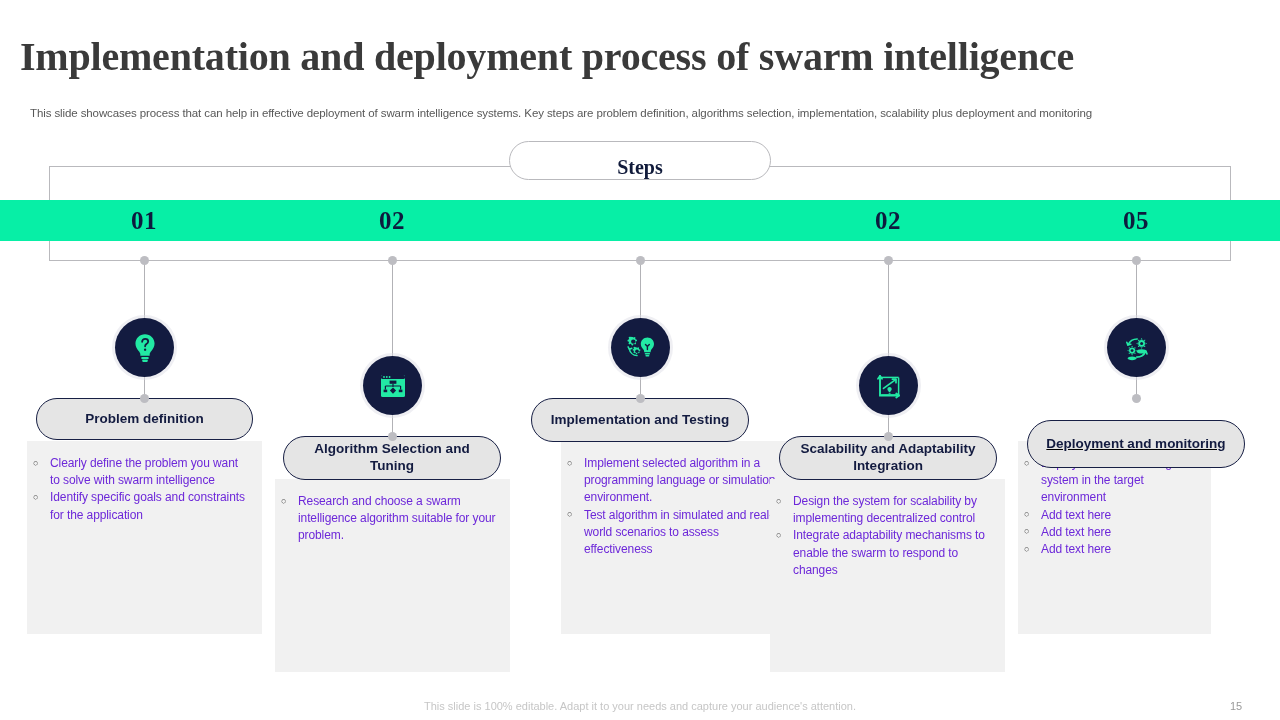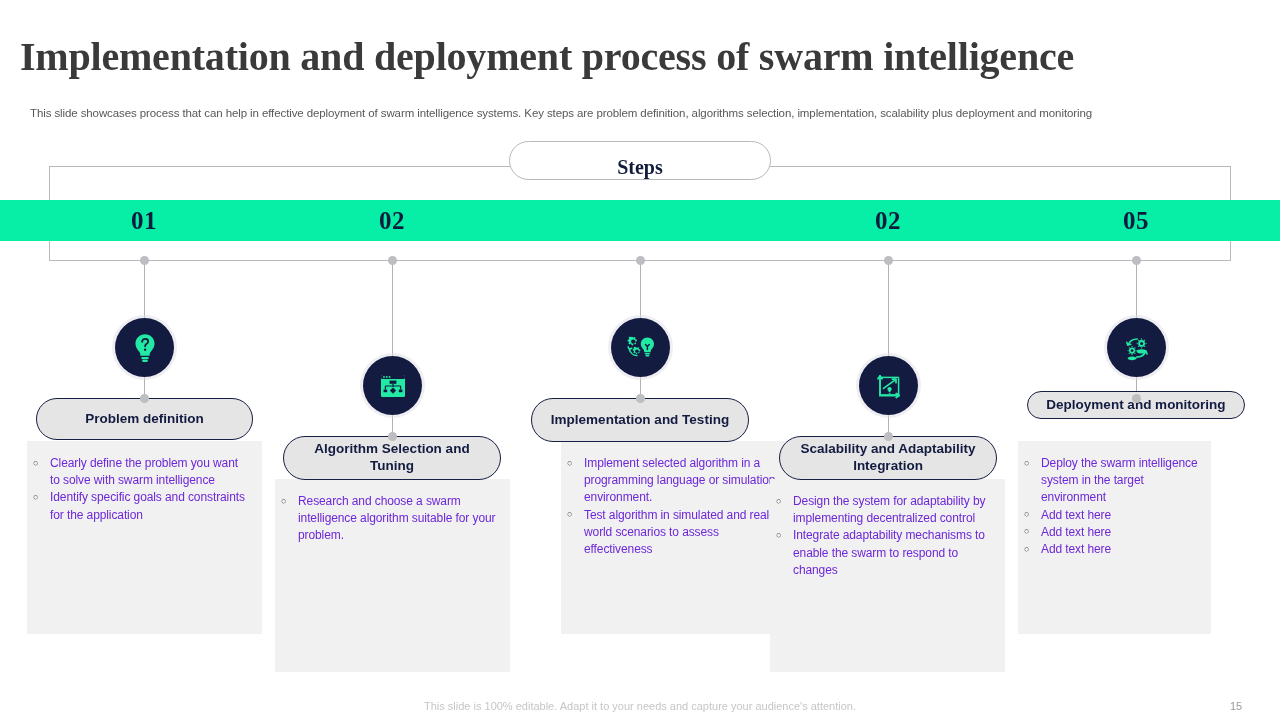--- a/index.html
+++ b/index.html
@@ -254,21 +254,21 @@
   </div>
   <div class="label-pill" style="left:283px; top:436px; width:218px; height:44px;">
     <span>Algorithm Selection and Tuning</span>
   </div>
   <div class="label-pill" style="left:531px; top:398px; width:218px; height:44px;">
     <span>Implementation and Testing</span>
   </div>
   <div class="label-pill" style="left:779px; top:436px; width:218px; height:44px;">
     <span>Scalability and Adaptability Integration</span>
   </div>
-  <div class="label-pill" style="left:1027px;top:391px; width:218px; height:28px;">
+  <div class="label-pill" style="left:1027px;top:420px; width:218px; height:48px;text-decoration:underline;">
     <span>Deployment and monitoring</span>
   </div>
 
   <div class="content-box" style="left:27px; top:441px; width:235px; height:193px; padding:14px 12px 0 0;">
     <ul>
       <li>Clearly define the problem you want to solve with swarm intelligence</li>
       <li>Identify specific goals and constraints for the application</li>
     </ul>
   </div>
 
@@ -280,21 +280,21 @@
 
   <div class="content-box" style="left:522px; top:441px; width:235px; height:193px; padding:14px 12px 0 0;margin-left:39px;">
     <ul>
       <li>Implement selected algorithm in a  programming language or simulation environment.</li>
       <li>Test algorithm in simulated and real-world scenarios to assess effectiveness</li>
     </ul>
   </div>
 
   <div class="content-box" style="left:770px; top:479px; width:235px; height:193px; padding:14px 12px 0 0;">
     <ul>
-      <li>Design the system for adaptability by implementing decentralized control</li>
+      <li>Design the system for scalability by implementing decentralized control</li>
       <li>Integrate adaptability mechanisms to enable the swarm to respond to changes</li>
     </ul>
   </div>
 
   <div class="content-box" style="left:1018px; top:441px; width:193px; height:193px; padding:14px 12px 0 0;">
     <ul>
       <li>Deploy the swarm intelligence system in the target environment</li>
       <li>Add text here</li>
       <li>Add text here</li>
       <li>Add text here</li>

